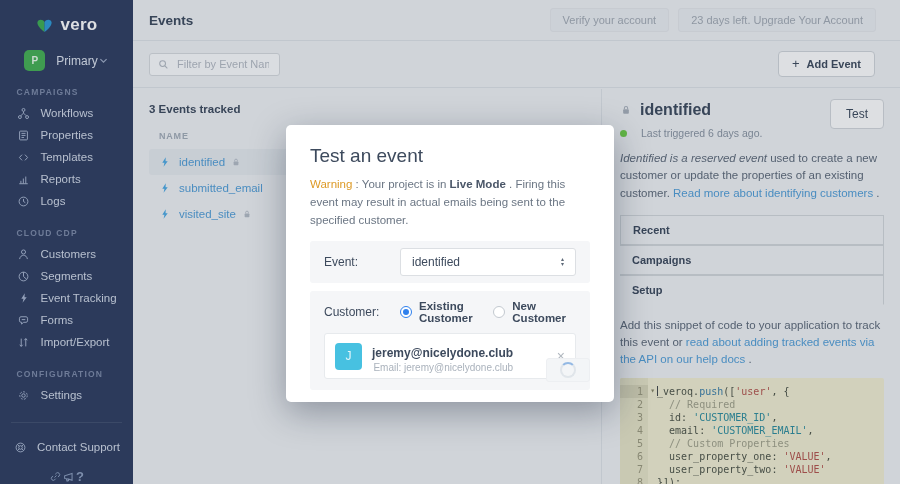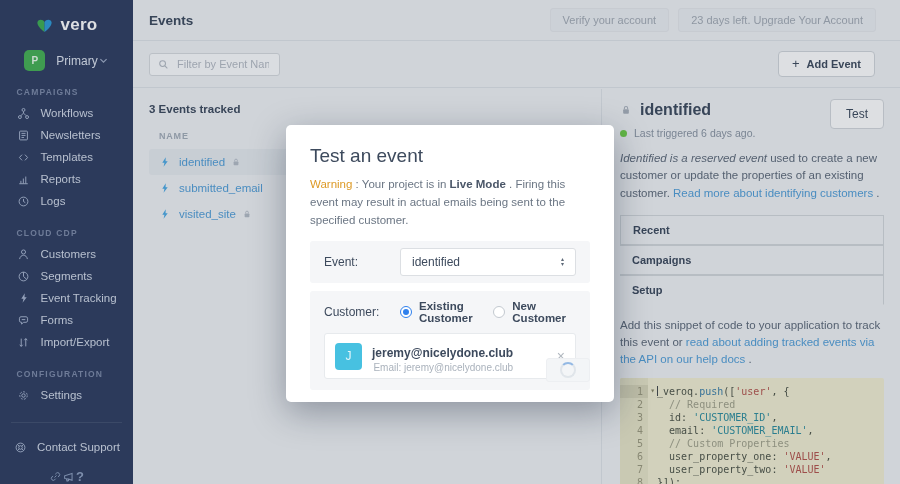--- a/index.html
+++ b/index.html
@@ -48,21 +48,21 @@
   .ev-row.active{background:#e7ebef;}
   .ev-name{margin-left:8px;font-size:11.5px;color:var(--link-blue);}
   .ev-lock{margin-left:6px;color:#b4bcc6;display:flex;}
   
   .detail-col{flex:1;position:relative;padding:12px 16px 0 18px;box-sizing:border-box;}
   .detail-title-row{display:flex;align-items:center;gap:8px;}
   .detail-lock{color:#a9b1bb;display:flex;}
   .detail-title{font-size:16px;font-weight:bold;color:#3d4a5d;}
   .test-btn{position:absolute;top:10px;right:16px;background:#fff;border:1px solid #d4d8dc;border-radius:4px;
             padding:7px 15px;font-size:12px;color:#3d4a5d;cursor:pointer;}
-  .status-row{display:flex;align-items:center;gap:7px;margin-top:8px;}
+  .status-row{display:flex;align-items:center;gap:14px;margin-top:8px;}
   .status-dot{width:7px;height:7px;border-radius:50%;background:var(--status-green);}
   .status-text{font-size:10.5px;color:#8a95a2;}
   .detail-desc{margin-top:11px;font-size:11.5px;line-height:1.5;color:#5f6b7a;width:264px;}
   .detail-desc .it{font-style:italic;}
   a.lnk{color:var(--link-blue);text-decoration:none;cursor:pointer;}
   .tabs{display:flex;position:relative;margin-top:13px;flex-direction:column;}
   .tabs::after{content:'';position:absolute;left:0;right:0;bottom:0;height:1px;background:#d3d7db;}
   .tab{position:relative;z-index:1;border:1px solid #d3d7db;border-left:none;padding:8px 12px;font-size:11px;
        font-weight:bold;color:#3d4a5d;cursor:pointer;background:transparent;}
   .tab:first-child{border-left:1px solid #d3d7db;}
@@ -160,21 +160,21 @@
           </span>
           <span class="sb-label">Workflows</span>
         </div>
         <div class="sb-item">
           <span class="sb-ic">
             <svg viewBox="0 0 16 16" width="13" height="13" fill="none" stroke="currentColor" stroke-width="1.2">
               <rect x="3.2" y="2.6" width="9.6" height="10.8" rx="1"></rect>
               <path d="M5.5 5.4h5M5.5 7.9h5M5.5 10.4h3.2"></path>
             </svg>
           </span>
-          <span class="sb-label">Newsletters</span>
+          <span class="sb-label">Properties</span>
         </div>
         <div class="sb-item">
           <span class="sb-ic">
             <svg viewBox="0 0 16 16" width="13" height="13" fill="none" stroke="currentColor" stroke-width="1.2">
               <path d="M6.2 4.5L3 8l3.2 3.5M9.8 4.5L13 8l-3.2 3.5"></path>
             </svg>
           </span>
           <span class="sb-label">Templates</span>
         </div>
         <div class="sb-item">

